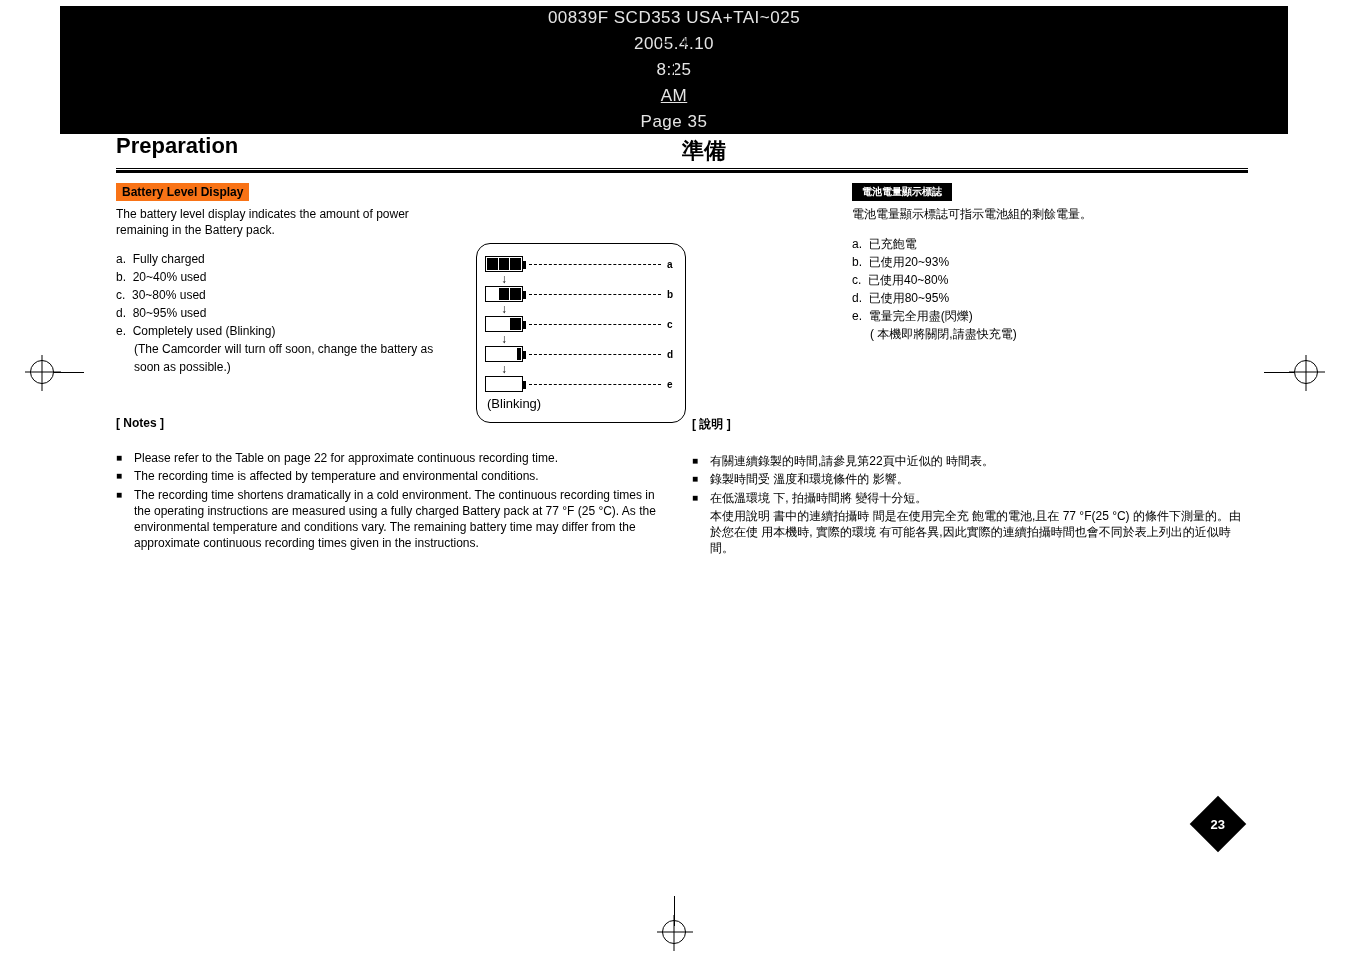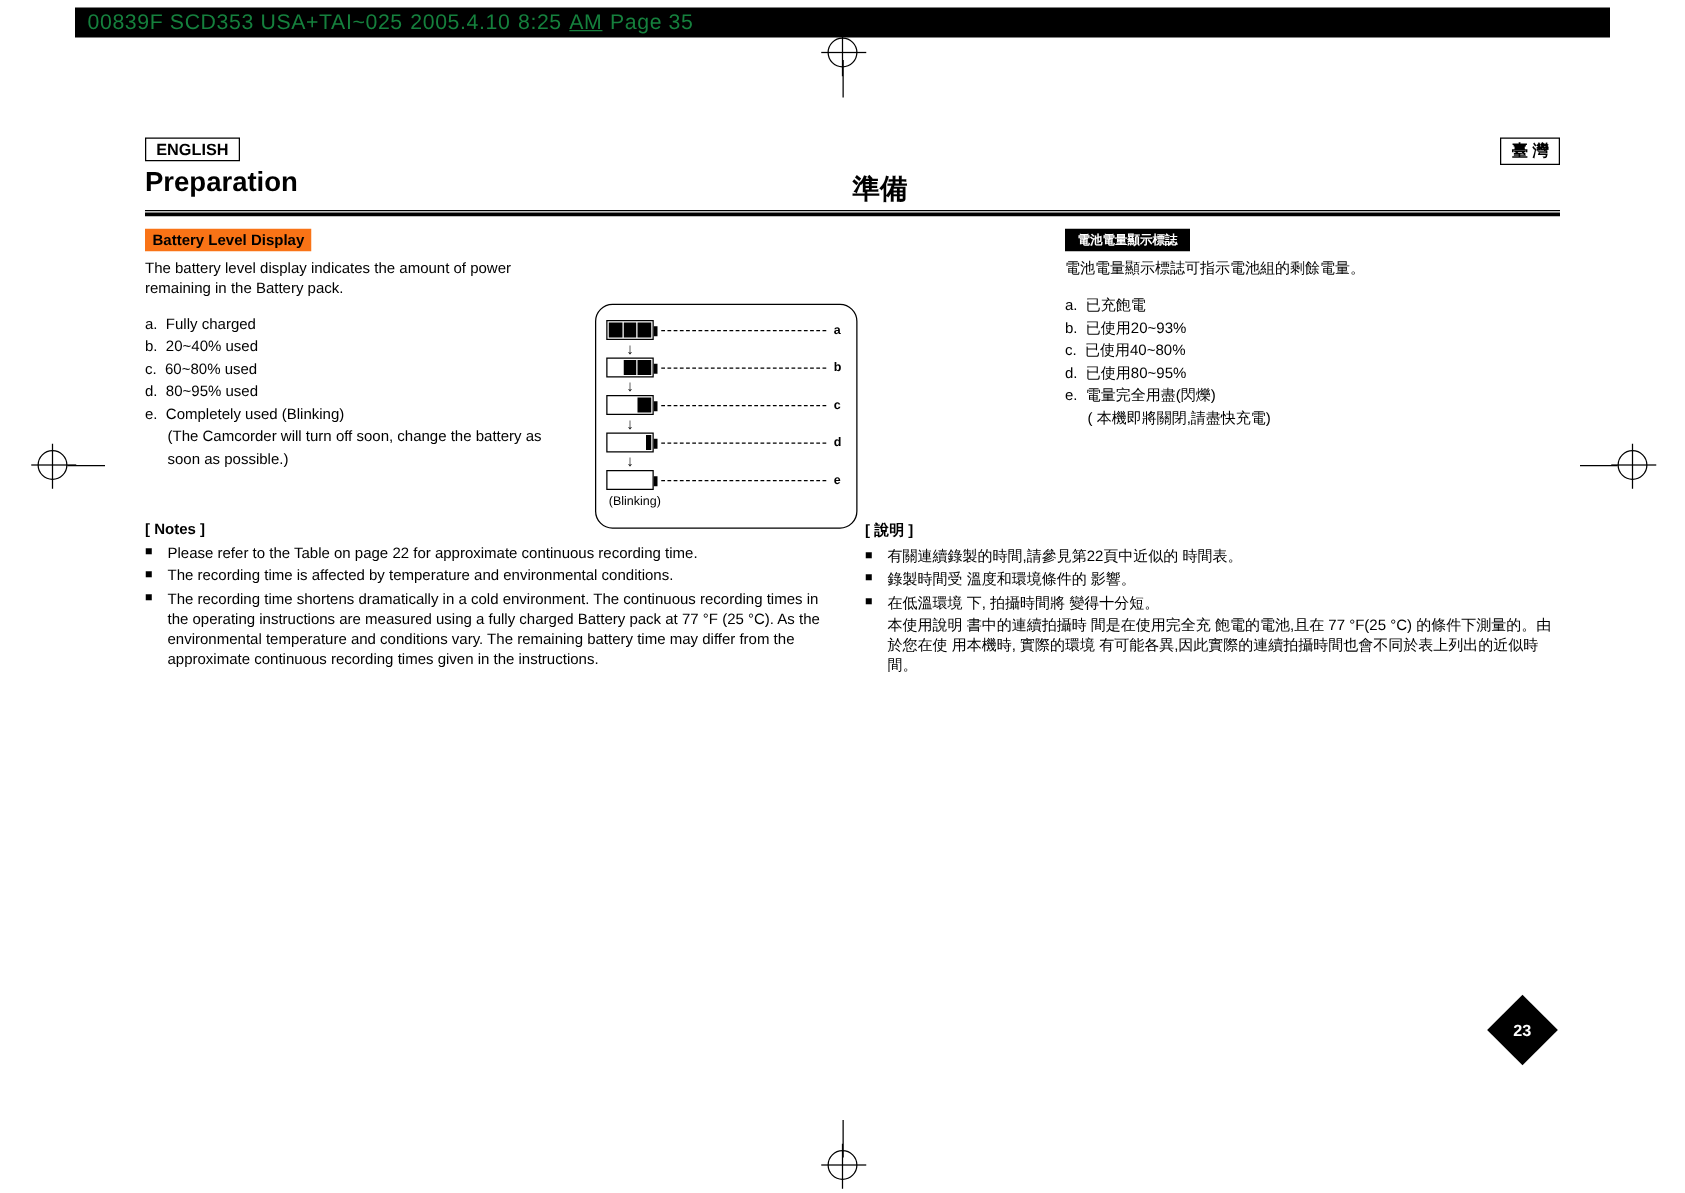--- a/index.html
+++ b/index.html
@@ -1,23 +1,23 @@
 <!DOCTYPE html>
 <html><head>
 <meta charset="utf-8">
 <style>
   * { box-sizing: border-box; margin: 0; padding: 0; }
   html, body { width: 1348px; height: 954px; background: #fff; font-family: Arial, "Microsoft JhengHei", sans-serif; color: #000; }
   .page { position: relative; width: 1348px; height: 954px; }
 
   .header-strip {
     position: absolute; top: 6px; left: 60px; right: 60px;
-    background: #000; color: #15803d; font-size: 17px;
+    background: #000; color: #e5e5e5; font-size: 17px;
     padding: 2px 10px; letter-spacing: 0.5px;
-    display: flex; align-items: center; gap: 6px;
+    display: flex; align-items: center; gap: 6px; flex-direction: column;
   }
   .header-strip .ampm { text-decoration: underline; }
 
   
   .reg-top, .reg-bottom {
     position: absolute; left: 50%; transform: translateX(-50%);
     display:flex; flex-direction:column; align-items:center;
   }
   .reg-top { top: 30px; }
   .reg-bottom { bottom: 10px; }
@@ -83,26 +83,26 @@
     display:flex; padding:1px; gap:1px;
   }
   .batt-icon::after{
     content:""; position:absolute; right:-4px; top:4px; width:3px; height:8px; background:#000;
   }
   .seg { flex:1; }
   .seg.full { background:#000; }
   .dash { flex:1; border-top:1px dashed #000; margin:0 6px; }
   .lbl { font-weight:bold; width:10px; }
   .arrow-down { margin-left:16px; font-size:12px; line-height:10px; height:10px; }
-  .blink-label { font-size:10px; margin-left:2px; margin-top:2px; }
+  .blink-label { font-size:13px; margin-left:2px; margin-top:2px; }
 
   
   .notes { margin-top:40px; font-size:12px; display:flex; gap:20px; }
   .notes .ncol { width:50%; }
-  .notes-head { font-weight:bold; margin-bottom:4px; }
+  .notes-head { font-weight:bold; margin-bottom:20px; }
   .notes ul { list-style:none; }
   .notes li { position:relative; padding-left:18px; line-height:1.35; margin-bottom:2px; }
   .notes li::before { content:"■"; position:absolute; left:0; top:1px; font-size:10px; }
   .notes .cont { padding-left:18px; line-height:1.35; }
 
   
   .pagenum {
     position:absolute; right:110px; bottom:110px;
     width:40px; height:40px; background:#000; color:#fff;
     transform:rotate(45deg); display:flex; align-items:center; justify-content:center;
@@ -160,21 +160,21 @@
     <div class="rule-thick"></div>
 
     <div class="lang-row" style="position:relative;">
 
       <div class="col" style="padding-right:230px;">
         <div class="sub-head-en">Battery Level Display</div>
         <div class="intro">The battery level display indicates the amount of power remaining in the Battery pack.</div>
         <div class="level-list">
           <div>a.&nbsp;&nbsp;<span>Fully charged</span></div>
           <div>b.&nbsp;&nbsp;<span>20~40% used</span></div>
-          <div>c.&nbsp;&nbsp;<span>60~80% used</span></div>
+          <div>c.&nbsp;&nbsp;<span>30~80% used</span></div>
           <div>d.&nbsp;&nbsp;<span>80~95% used</span></div>
           <div>e.&nbsp;&nbsp;<span>Completely used (Blinking)</span></div>
           <div class="sub">(The Camcorder will turn off soon, change the battery as soon as possible.)</div>
         </div>
       </div>
 
       <div class="col" style="padding-left:170px;">
         <div class="sub-head-zh">電池電量顯示標誌</div>
         <div class="intro">電池電量顯示標誌可指示電池組的剩餘電量。</div>
         <div class="level-list">

